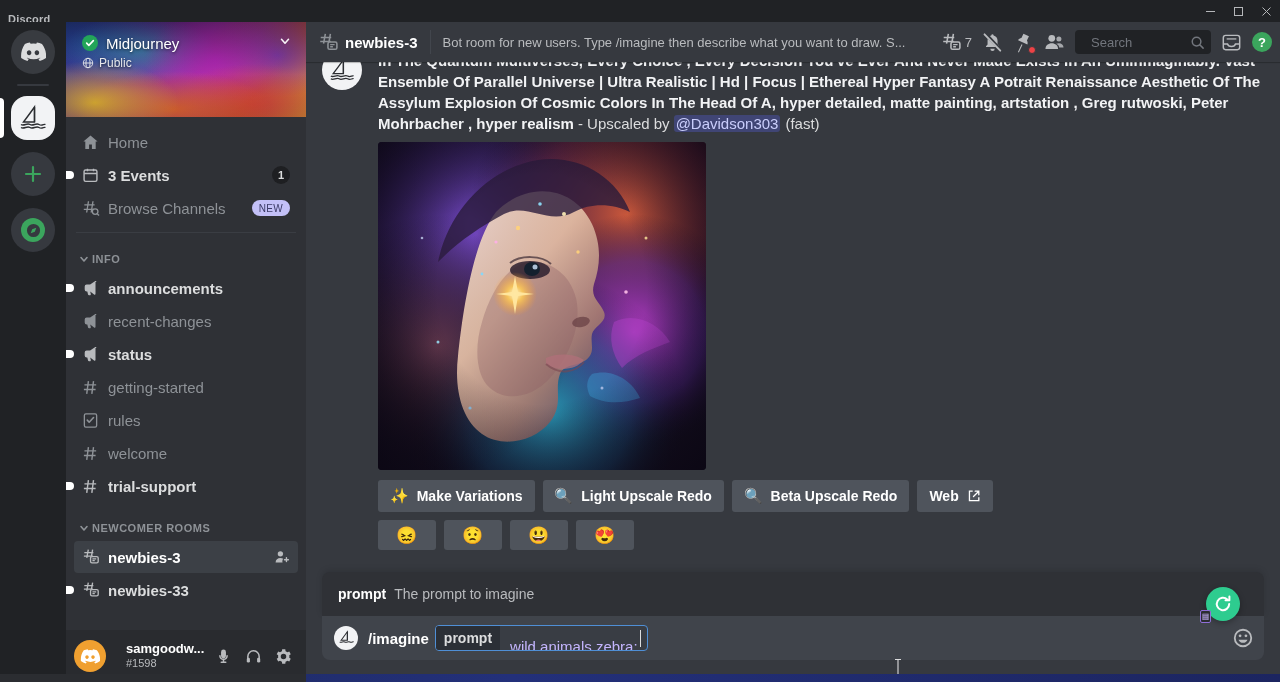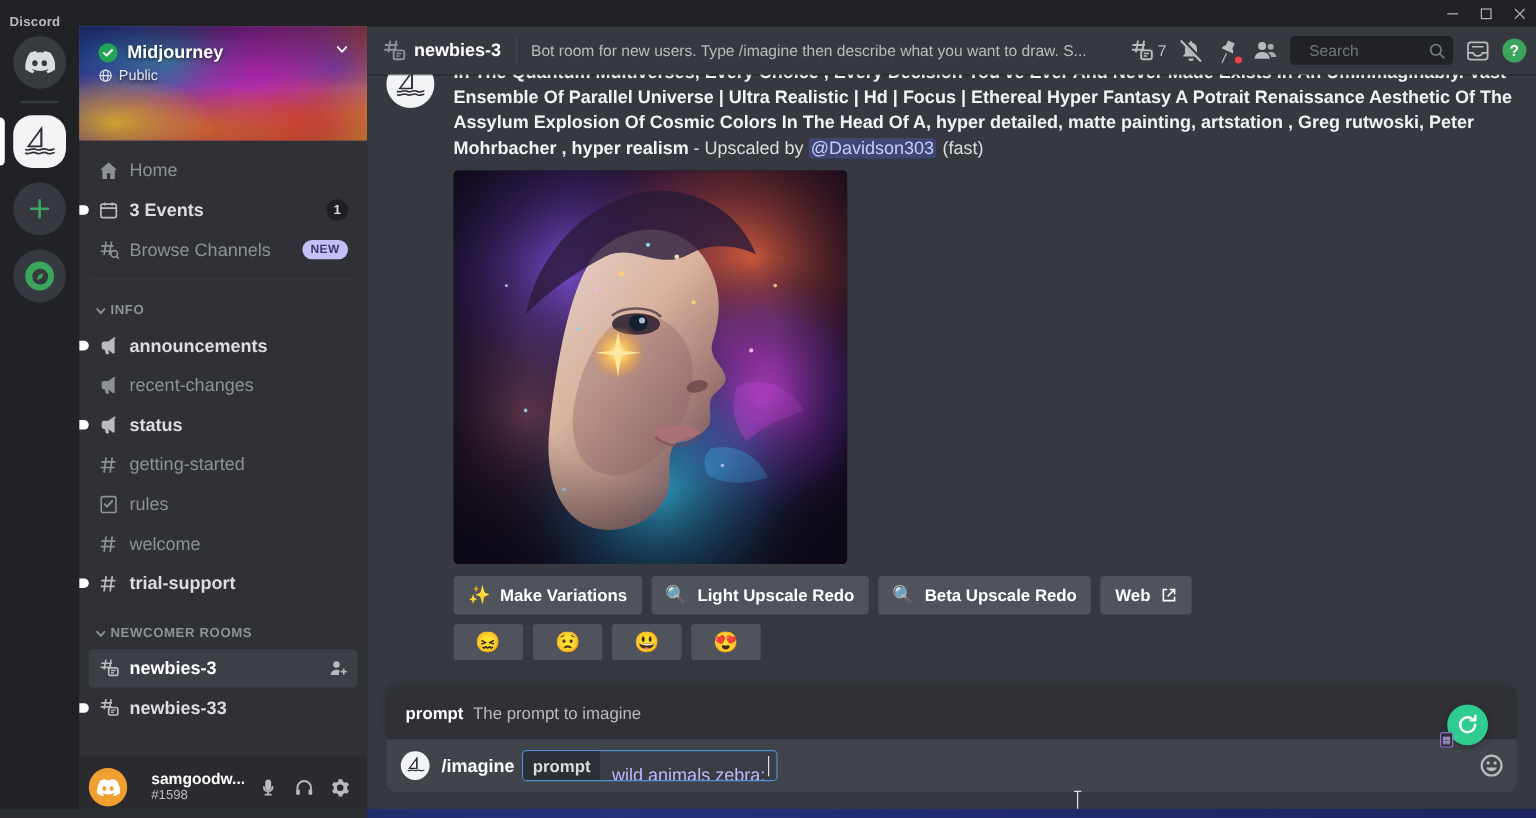--- a/index.html
+++ b/index.html
@@ -79,21 +79,21 @@
   .banner-row {
     position: absolute; z-index: 2; left: 16px; top: 12px; right: 14px;
     display: flex; align-items: center;
   }
   .verified-badge {
     width: 16px; height: 16px; border-radius: 50%; background: #23a559;
     display: flex; align-items: center; justify-content: center; margin-right: 8px;
     flex: none;
   }
   .server-name {
-    font-size: 15px; font-weight: 700; color: #fff; flex: 1;
+    font-size: 15px; font-weight: 400; color: #fff; flex: 1;
     text-shadow: 0 1px 3px rgba(0,0,0,.6);
   }
   .chev { color: #fff; opacity: .95; }
   .banner-sub {
     position: absolute; z-index: 2; left: 16px; top: 34px;
     display: flex; align-items: center; font-size: 12px; color: #e6e7ea;
     text-shadow: 0 1px 3px rgba(0,0,0,.7);
   }
   .banner-sub .globe { margin-right: 5px; display: flex; }
 
@@ -111,21 +111,21 @@
   .unread-dot {
     position: absolute; left: -8px; top: 50%; transform: translateY(-50%);
     width: 8px; height: 8px; background: #fff; border-radius: 0 4px 4px 0;
   }
   .badge-count {
     background: #1e1f22; color: #dcddde; font-size: 11px; font-weight: 700;
     min-width: 18px; height: 18px; border-radius: 9px; display: flex;
     align-items: center; justify-content: center; padding: 0 5px;
   }
   .badge-new {
-    background: #c3c0f7; color: #3b3a66; font-size: 10px; font-weight: 700;
+    background: #c3c0f7; color: #3b3a66; font-size: 10px; font-weight: 400;
     height: 16px; border-radius: 8px; display: flex; align-items: center;
     padding: 0 7px; letter-spacing: .3px;
   }
   .chan-add { color: #b9bbbe; display: flex; }
   .chan-divider { height: 1px; background: #3a3d43; margin: 8px 10px 4px; }
   .cat-row {
     display: flex; align-items: center; height: 24px;
     margin: 14px 8px 1px; padding: 0 4px;
     font-size: 11px; font-weight: 700; letter-spacing: .5px;
     color: #8e9297; text-transform: uppercase; cursor: pointer;

